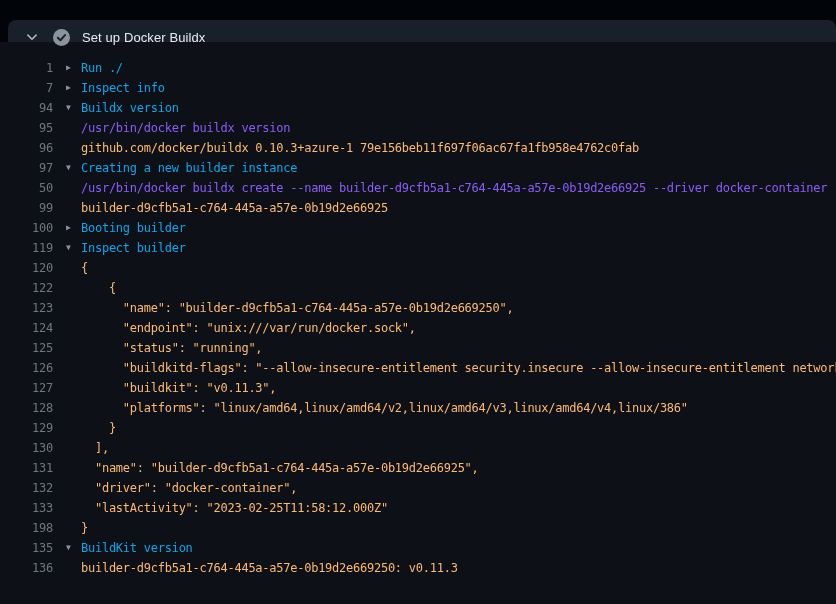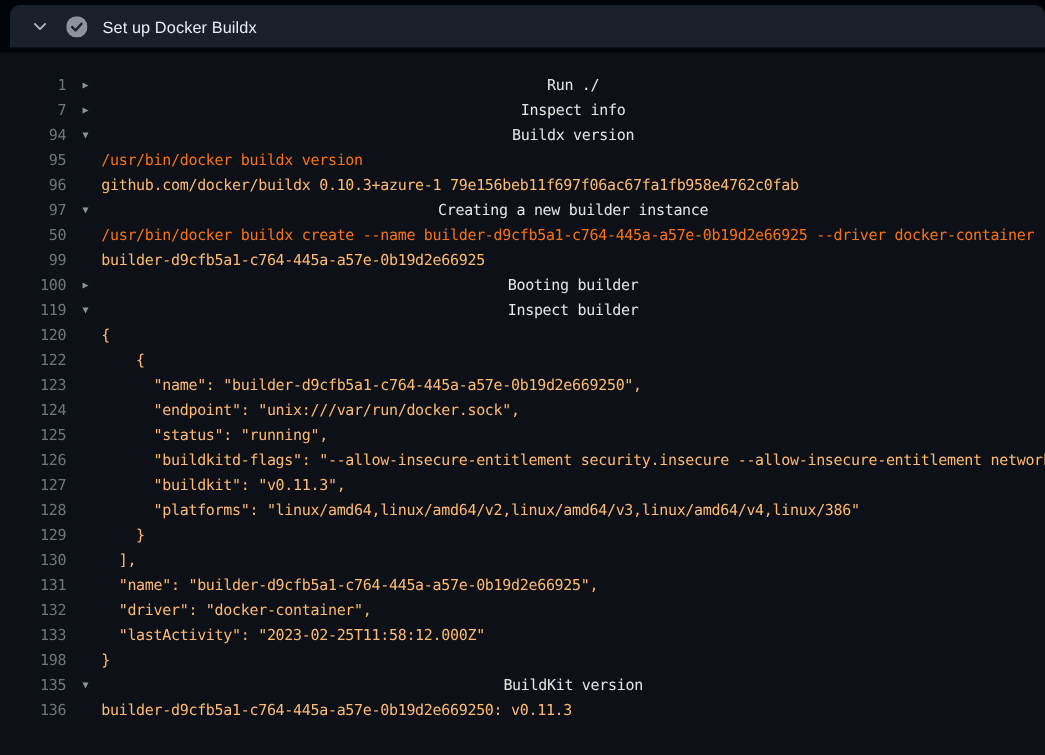--- a/index.html
+++ b/index.html
@@ -5,21 +5,21 @@
   * { margin: 0; padding: 0; box-sizing: border-box; }
   html, body { width: 836px; height: 604px; overflow: hidden; }
   body {
     background: #0d1117;
     font-family: "Liberation Sans", sans-serif;
   }
 
   
   .header-backdrop {
     background: #010409;
-    padding: 4px 0 0 8px;
+    padding: 20px 0 0 8px;
     height: 42px;
   }
   .step-header {
     height: 34px;
     background: #1a202a;
     border-radius: 8px 8px 0 0;
     display: flex;
     align-items: center;
     padding: 0 10px;
     cursor: pointer;
@@ -76,22 +76,22 @@
     font-size: 8px;
     line-height: 20px;
     user-select: none;
   }
   .group-row .arrow-box { cursor: pointer; }
   .line-text {
     flex: 1 1 auto;
     overflow: hidden;
     white-space: pre;
   }
-  .t-group   { color: #e5e5e5; cursor: pointer; text-align: center; }
-  .t-command { color: #f97316; }
+  .t-group   { color: #0ea5e9; cursor: pointer; }
+  .t-command { color: #8b5cf6; }
   .t-output  { color: #fdba74; }
 </style>
 </head>
 <body>
 
 <div class="header-backdrop">
   <div class="step-header">
     <span class="chevron-box">
       <svg width="12" height="12" viewBox="0 0 16 16" fill="none">
         <path d="M2.5 5.5 L8 11 L13.5 5.5" stroke="#afb8c1" stroke-width="2" stroke-linecap="round" stroke-linejoin="round"></path>

